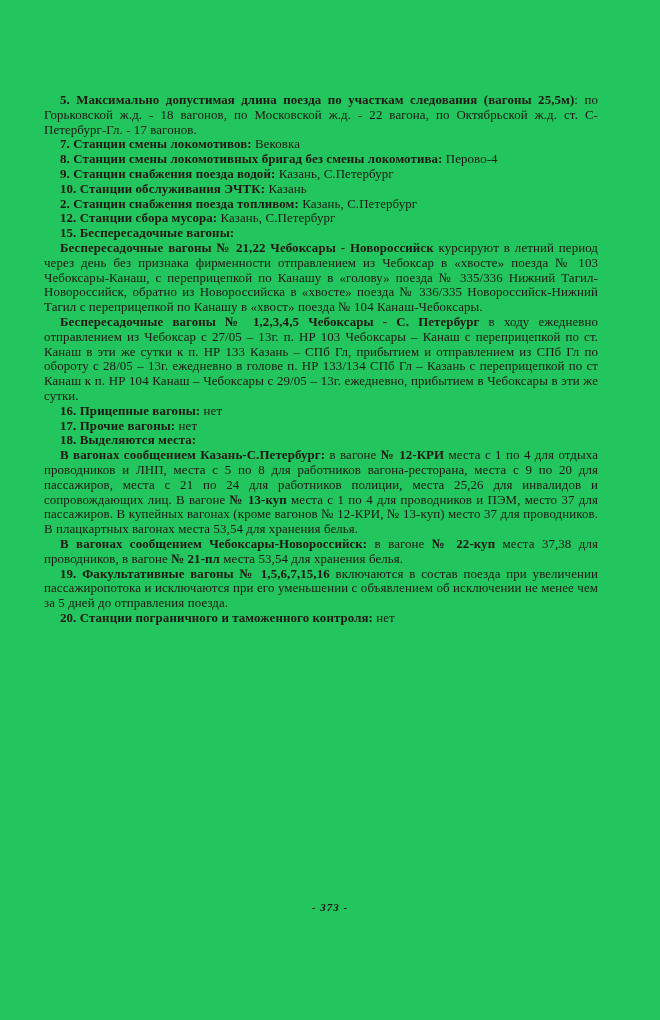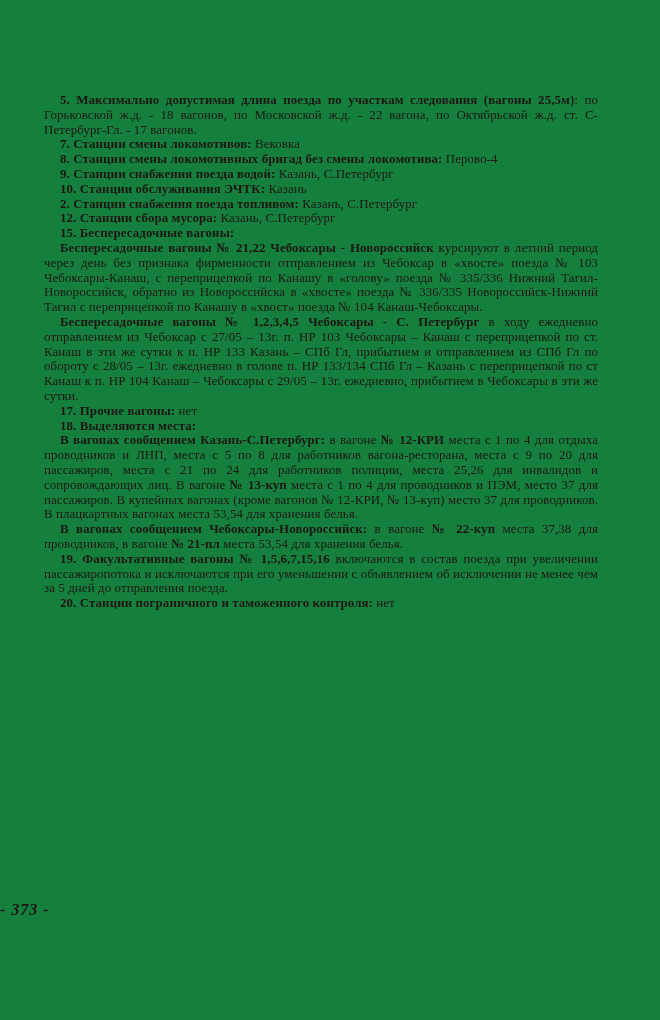--- a/index.html
+++ b/index.html
@@ -1,20 +1,20 @@
 <!DOCTYPE html>
 <html lang="ru"><head>
 <meta charset="utf-8">
 <style>
   html, body { margin: 0; padding: 0; background: #ffffff; }
   .page {
     position: relative;
     width: 660px;
     height: 1020px;
-    background: #15803d;
+    background: #22c55e;
     font-family: "Liberation Serif", serif;
     color: #1b1712;
     overflow: hidden;
   }
   .doc-body {
     position: absolute;
     left: 44px;
     top: 93px;
     width: 554px;
     text-align: justify;
@@ -26,41 +26,43 @@
     margin: 0;
     padding: 0;
     text-indent: 16px;
   }
   .b { font-weight: 700; }
   .page-footer {
     position: absolute;
     left: 0;
     top: 901px;
     width: 660px;
-    font-size: 16px;
+    text-align: center;
+    font-size: 11px;
     font-style: italic;
     font-weight: 700;
     letter-spacing: 1px;
   }
 </style>
 </head>
 <body>
 
 <div class="page">
   <div class="doc-body">
       <p><span class="b">5. Максимально допустимая длина поезда по участкам следования (вагоны 25,5м)</span><span>: по Горьковской ж.д. - 18 вагонов, по Московской ж.д. - 22 вагона, по Октябрьской ж.д. ст. С-Петербург-Гл. - 17 вагонов.</span></p>
       <p><span class="b">7. Станции смены локомотивов:</span><span> Вековка</span></p>
       <p><span class="b">8. Станции смены локомотивных бригад без смены локомотива:</span><span> Перово-4</span></p>
       <p><span class="b">9. Станции снабжения поезда водой:</span><span> Казань, С.Петербург</span></p>
       <p><span class="b">10. Станции обслуживания ЭЧТК:</span><span> Казань</span></p>
       <p><span class="b">2. Станции снабжения поезда топливом:</span><span> Казань, С.Петербург</span></p>
       <p><span class="b">12. Станции сбора мусора:</span><span> Казань, С.Петербург</span></p>
       <p><span class="b">15. Беспересадочные вагоны:</span></p>
       <p><span class="b">Беспересадочные вагоны № 21,22 Чебоксары - Новороссийск</span><span> курсируют в летний период через день без признака фирменности отправлением из Чебоксар в «хвосте» поезда № 103 Чебоксары-Канаш, с переприцепкой по Канашу в «голову» поезда № 335/336 Нижний Тагил-Новороссийск, обратно из Новороссийска в «хвосте» поезда № 336/335 Новороссийск-Нижний Тагил с переприцепкой по Канашу в «хвост» поезда № 104 Канаш-Чебоксары.</span></p>
       <p><span class="b">Беспересадочные вагоны № 1,2,3,4,5 Чебоксары - С. Петербург</span><span> в ходу ежедневно отправлением из Чебоксар с 27/05 – 13г. п. НР 103 Чебоксары – Канаш с переприцепкой по ст. Канаш в эти же сутки к п. НР 133 Казань – СПб Гл, прибытием и отправлением из СПб Гл по обороту с 28/05 – 13г. ежедневно в голове п. НР 133/134 СПб Гл – Казань с переприцепкой по ст Канаш к п. НР 104 Канаш – Чебоксары с 29/05 – 13г. ежедневно, прибытием в Чебоксары в эти же сутки.</span></p>
+      <p><span class="b">16. Прицепные вагоны:</span><span> нет</span></p>
       <p><span class="b">17. Прочие вагоны:</span><span> нет</span></p>
       <p><span class="b">18. Выделяются места:</span></p>
       <p><span class="b">В вагонах сообщением Казань-С.Петербург:</span><span> в вагоне </span><span class="b">№ 12-КРИ</span><span> места с 1 по 4 для отдыха проводников и ЛНП, места с 5 по 8 для работников вагона-ресторана, места с 9 по 20 для пассажиров, места с 21 по 24 для работников полиции, места 25,26 для инвалидов и сопровождающих лиц. В вагоне </span><span class="b">№ 13-куп</span><span> места с 1 по 4 для проводников и ПЭМ, место 37 для пассажиров. В купейных вагонах (кроме вагонов № 12-КРИ, № 13-куп) место 37 для проводников. В плацкартных вагонах места 53,54 для хранения белья.</span></p>
       <p><span class="b">В вагонах сообщением Чебоксары-Новороссийск:</span><span> в вагоне </span><span class="b">№ 22-куп</span><span> места 37,38 для проводников, в вагоне </span><span class="b">№ 21-пл</span><span> места 53,54 для хранения белья.</span></p>
       <p><span class="b">19. Факультативные вагоны № 1,5,6,7,15,16</span><span> включаются в состав поезда при увеличении пассажиропотока и исключаются при его уменьшении с объявлением об исключении не менее чем за 5 дней до отправления поезда.</span></p>
       <p><span class="b">20. Станции пограничного и таможенного контроля:</span><span> нет</span></p>
     </div>
   <div class="page-footer">- 373 -</div>
 </div>
 

